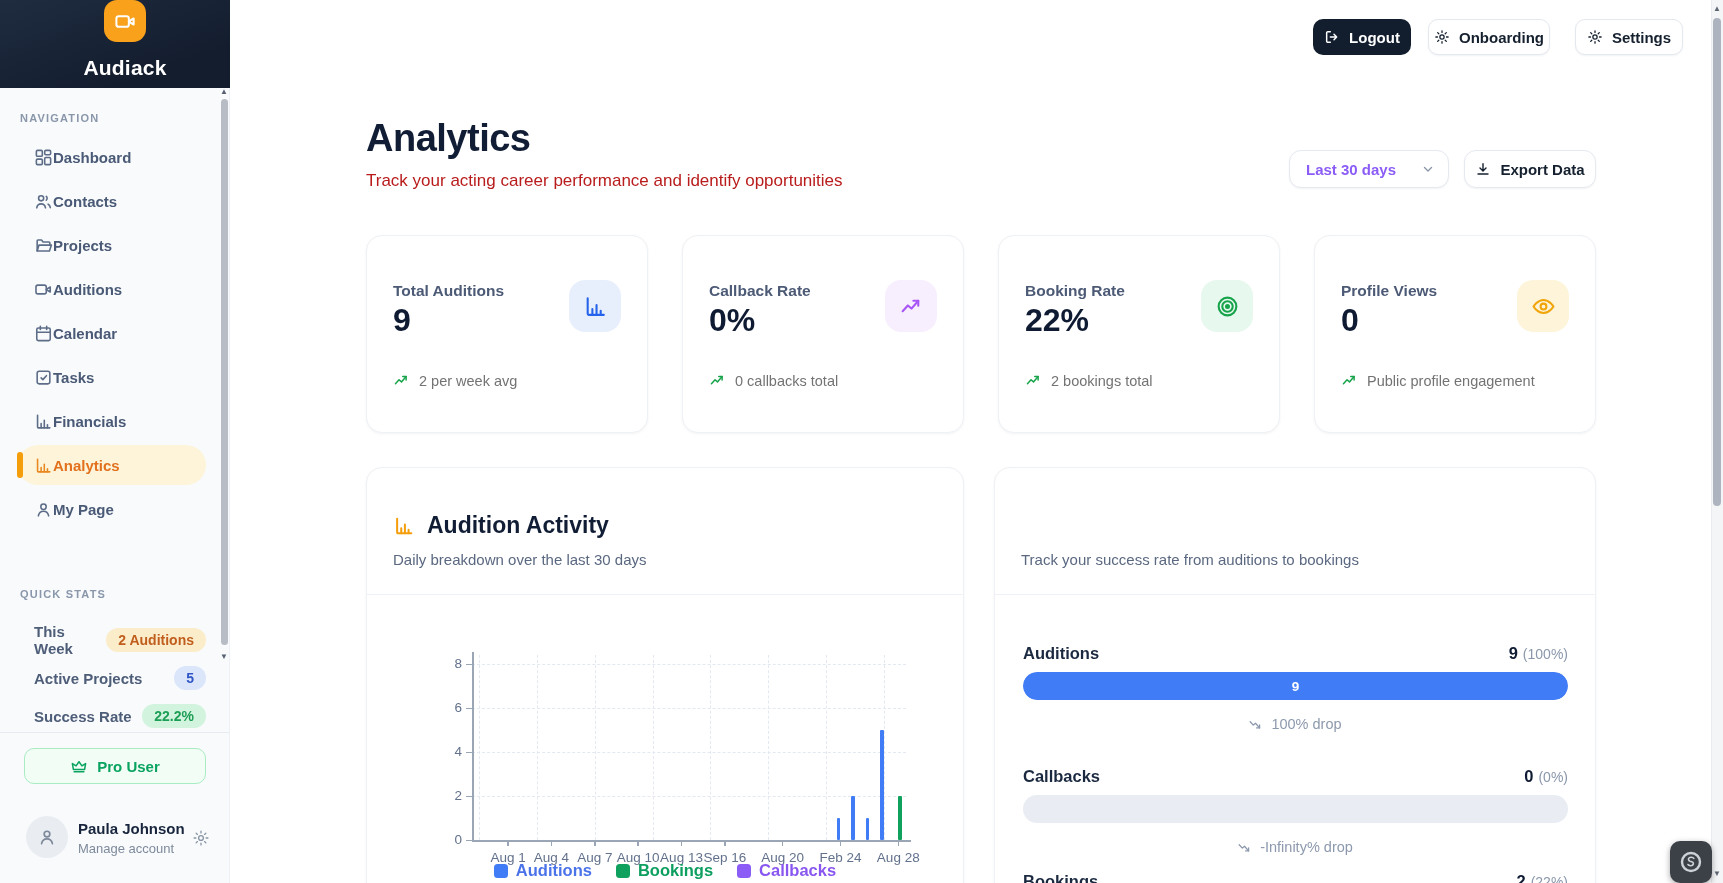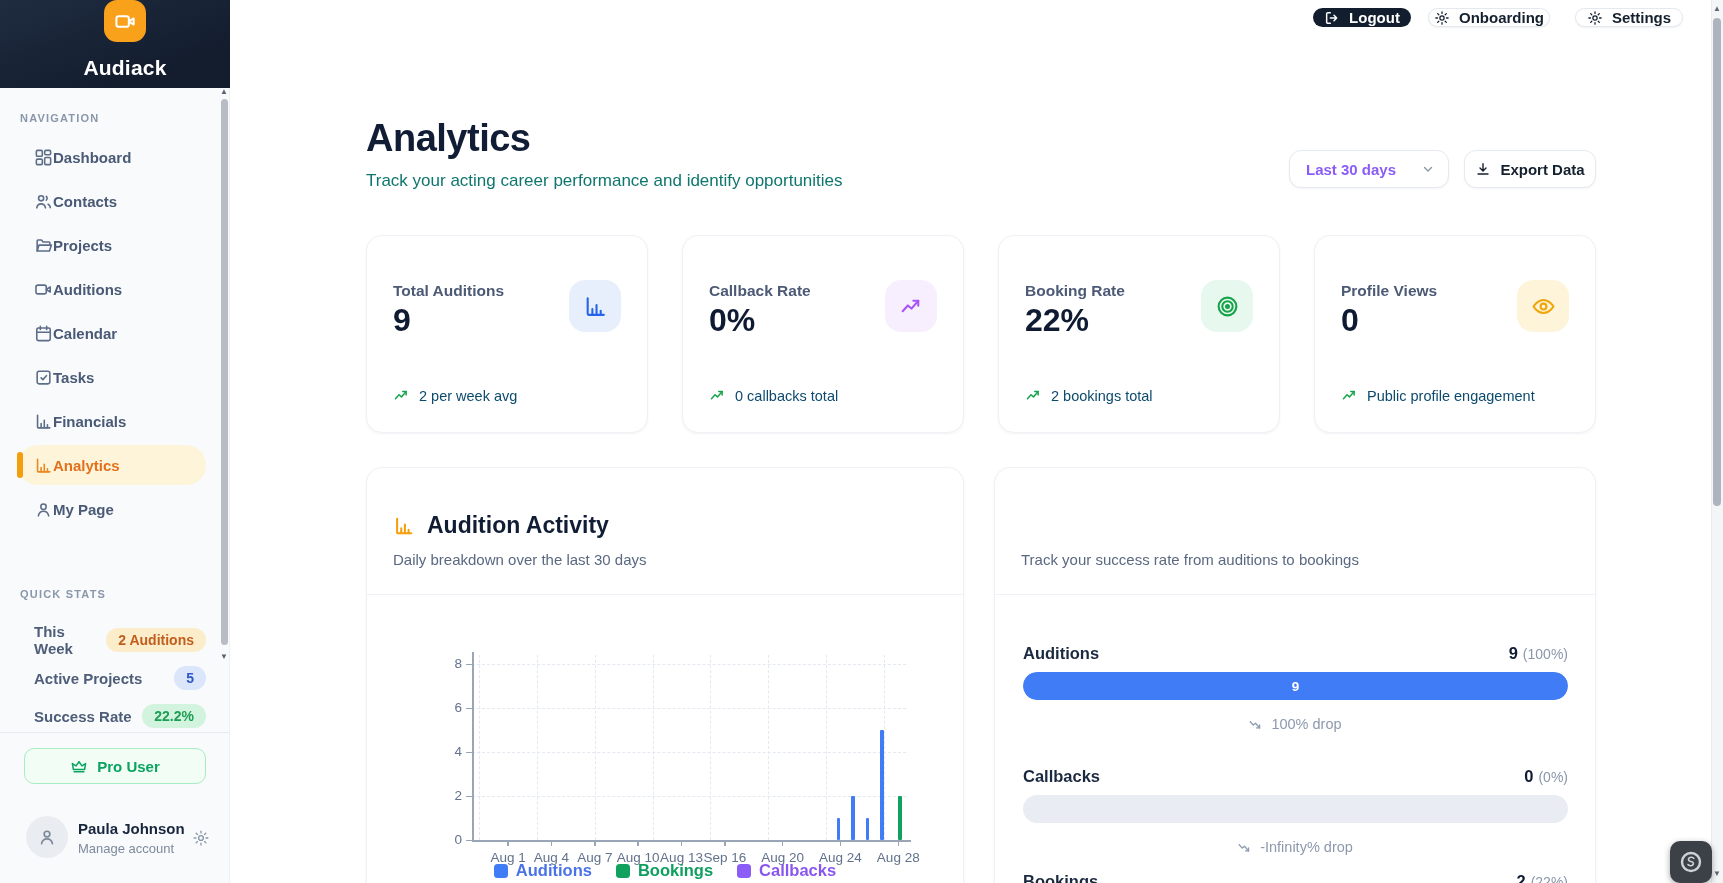--- a/index.html
+++ b/index.html
@@ -36,44 +36,44 @@
   .avatar{position:absolute;left:26px;top:816px;width:42px;height:42px;border-radius:50%;background:#e9edf2;
           display:flex;align-items:center;justify-content:center;color:#7c8899;}
   .user-name{position:absolute;left:78px;top:820px;font-size:15px;font-weight:700;color:#18253c;}
   .user-sub{position:absolute;left:78px;top:841px;font-size:13px;color:#7e8a9b;}
   .user-gear{position:absolute;left:192px;top:829px;color:#8a96a6;cursor:pointer;}
 
   .sb-scroll-up,.sb-scroll-down{position:absolute;left:219px;width:10px;text-align:center;font-size:8px;color:#596273;line-height:10px;cursor:pointer;}
   .sb-thumb{position:absolute;left:221px;top:99px;width:7px;height:546px;border-radius:4px;background:#b7bcc5;cursor:pointer;}
 
   
-  .btn{position:absolute;top:8px;height:19px;border-radius:10px;display:flex;align-items:center;justify-content:center;gap:9px;
+  .btn{position:absolute;top:19px;height:36px;border-radius:10px;display:flex;align-items:center;justify-content:center;gap:9px;
        font-size:15px;font-weight:700;cursor:pointer;}
   .btn-dark{left:1313px;width:98px;background:#121e2e;color:#ffffff;}
   .btn-light{border:1px solid #e4e8ef;background:#fff;color:#15202f;box-shadow:0 1px 2px rgba(13,26,44,.06);}
   #btn-onboarding{left:1428px;width:122px;}
   #btn-settings{left:1575px;width:108px;}
 
   
   .h1{position:absolute;left:366px;top:117px;font-size:38px;font-weight:800;color:#101d35;letter-spacing:-.5px;}
-  .h1-sub{position:absolute;left:366px;top:171px;font-size:17px;color:#0f766e;}
+  .h1-sub{position:absolute;left:366px;top:171px;font-size:17px;color:#b91c1c;}
   .range-select{position:absolute;left:1289px;top:150px;width:160px;height:38px;border-radius:12px;border:1px solid #e5e9f0;background:#fff;
                 display:flex;align-items:center;justify-content:space-between;padding:0 13px 0 16px;font-size:15px;font-weight:600;color:#8b5cf6;
                 box-shadow:0 1px 2px rgba(13,26,44,.05);cursor:pointer;}
   .export-btn{position:absolute;left:1464px;top:150px;width:132px;height:38px;border-radius:12px;border:1px solid #e5e9f0;background:#fff;
               display:flex;align-items:center;justify-content:center;gap:9px;font-size:15px;font-weight:700;color:#15202f;
               box-shadow:0 1px 2px rgba(13,26,44,.05);cursor:pointer;}
 
   
   .stat-card{position:absolute;top:235px;width:282px;height:198px;background:#fff;border:1px solid #eef1f5;border-radius:16px;
              box-shadow:0 1px 3px rgba(16,24,40,.05);}
   .stat-label{position:absolute;left:26px;top:46px;font-size:15.5px;font-weight:600;color:#4c5a76;}
   .stat-value{position:absolute;left:26px;top:66px;font-size:32px;font-weight:800;color:#0f1b33;}
   .stat-icon{position:absolute;right:26px;top:44px;width:52px;height:52px;border-radius:16px;display:flex;align-items:center;justify-content:center;}
-  .stat-foot{position:absolute;left:26px;top:151px;display:flex;align-items:center;gap:9px;font-size:14.5px;color:#0c4a6e;}
+  .stat-foot{position:absolute;left:26px;top:136px;display:flex;align-items:center;gap:9px;font-size:14.5px;color:#737373;}
   .trend-ic{color:#16a34a;display:flex;}
 
   
   .panel{position:absolute;top:467px;height:600px;background:#fff;border:1px solid #eef1f5;border-radius:16px;box-shadow:0 1px 3px rgba(16,24,40,.05);}
   #panel-activity{left:366px;width:598px;}
   #panel-funnel{left:994px;width:602px;}
   .panel-title{position:absolute;left:26px;top:44px;display:flex;align-items:center;gap:12px;font-size:23px;font-weight:800;color:#101d35;}
   .panel-title .picon{color:#f59e0b;display:flex;}
   .panel-sub{position:absolute;left:26px;top:83px;font-size:15px;color:#5a6880;}
   .panel-divider{position:absolute;left:0;top:126px;width:100%;height:1px;background:#eef1f5;}
@@ -430,21 +430,21 @@
         <div class="xlab" style="left: 227.825px; top: 382px;">Aug 7</div>
         <div class="tick" style="left: 227.075px; top: 373px; width: 1.5px; height: 5px;"></div>
         <div class="xlab" style="left: 271.175px; top: 382px;">Aug 10</div>
         <div class="tick" style="left: 270.425px; top: 373px; width: 1.5px; height: 5px;"></div>
         <div class="xlab" style="left: 314.525px; top: 382px;">Aug 13</div>
         <div class="tick" style="left: 313.775px; top: 373px; width: 1.5px; height: 5px;"></div>
         <div class="xlab" style="left: 357.875px; top: 382px;">Sep 16</div>
         <div class="tick" style="left: 357.125px; top: 373px; width: 1.5px; height: 5px;"></div>
         <div class="xlab" style="left: 415.675px; top: 382px;">Aug 20</div>
         <div class="tick" style="left: 414.925px; top: 373px; width: 1.5px; height: 5px;"></div>
-        <div class="xlab" style="left: 473.475px; top: 382px;">Aug 24</div>
+        <div class="xlab" style="left: 473.475px; top: 382px;">Feb 24</div>
         <div class="tick" style="left: 472.725px; top: 373px; width: 1.5px; height: 5px;"></div>
         <div class="xlab" style="left: 531.275px; top: 382px;">Aug 28</div>
         <div class="tick" style="left: 530.525px; top: 373px; width: 1.5px; height: 5px;"></div>
         <div class="bar" style="left: 469.975px; top: 350px; height: 22px; background: rgb(65, 124, 247);"></div>
         <div class="bar" style="left: 484.425px; top: 328px; height: 44px; background: rgb(65, 124, 247);"></div>
         <div class="bar" style="left: 498.875px; top: 350px; height: 22px; background: rgb(65, 124, 247);"></div>
         <div class="bar" style="left: 513.325px; top: 262px; height: 110px; background: rgb(65, 124, 247);"></div>
         <div class="bar" style="left: 531.275px; top: 328px; height: 44px; background: rgb(16, 161, 95);"></div>
       </div>
     <div class="legend" id="legend">

